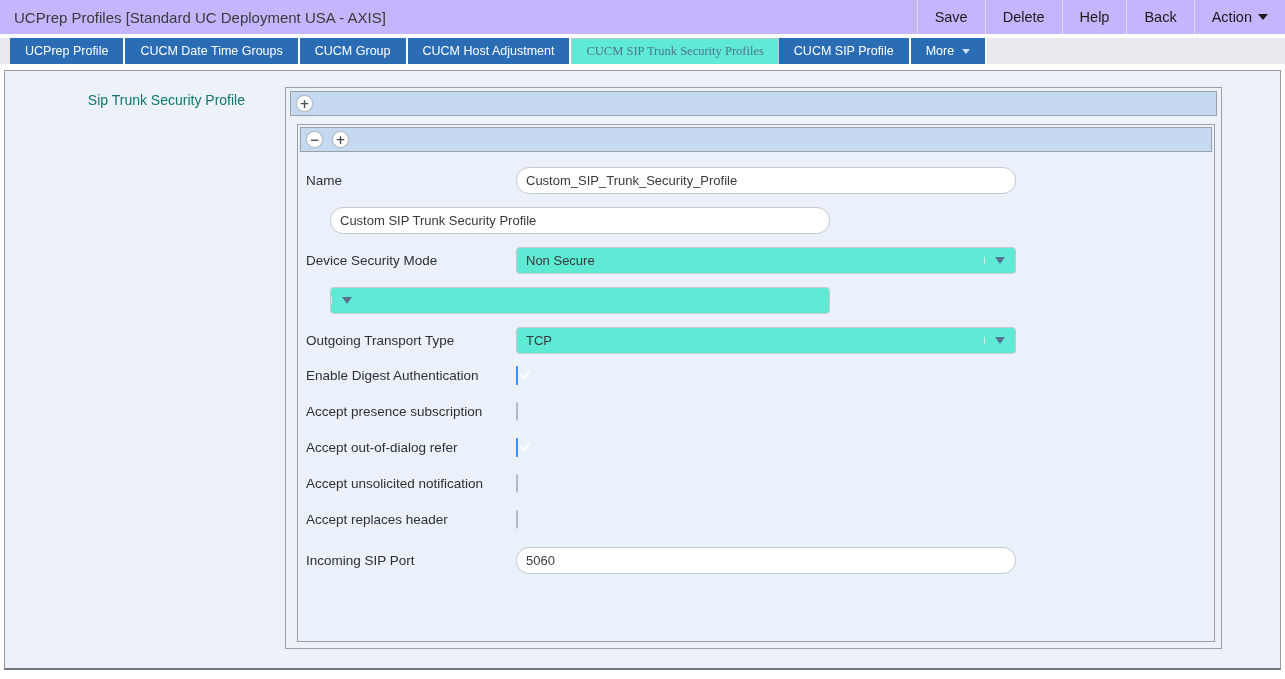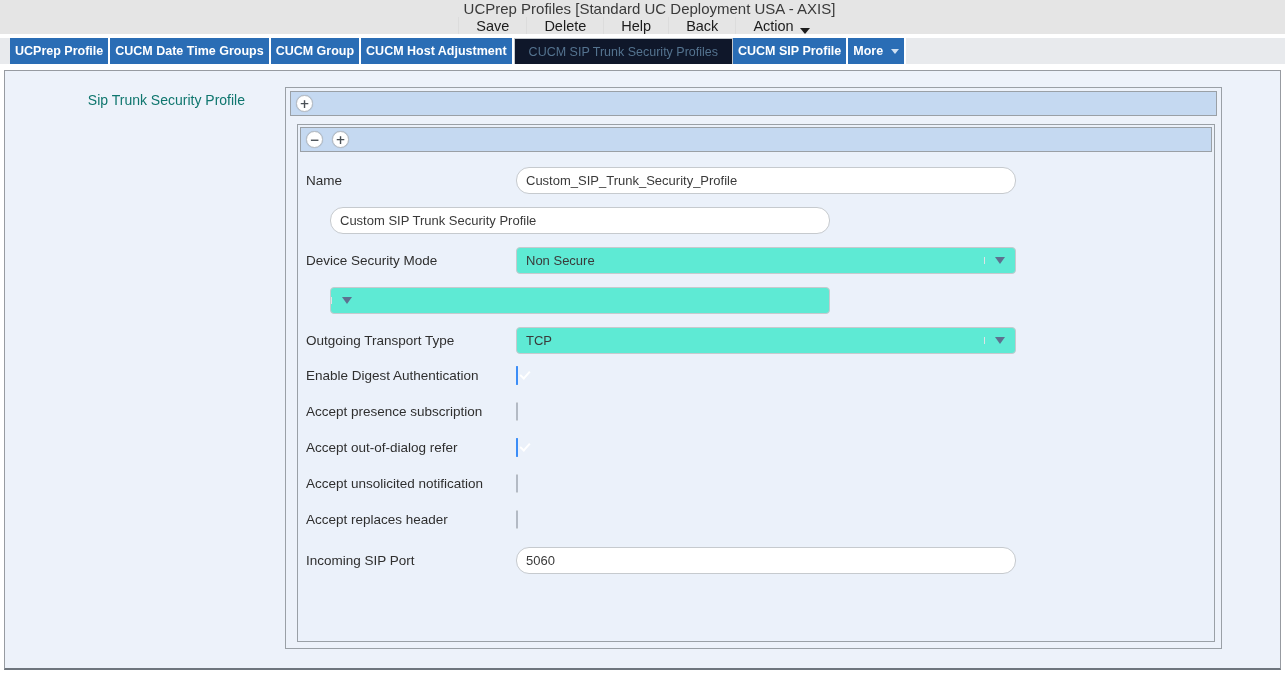--- a/index.html
+++ b/index.html
@@ -1,31 +1,31 @@
 <!DOCTYPE html>
 <html><head>
 <meta charset="utf-8">
 <style>
   * { margin: 0; padding: 0; box-sizing: border-box; }
   html, body { width: 1285px; height: 679px; background: #ffffff; overflow: hidden; }
   body { font-family: "Liberation Sans", sans-serif; color: #2e2e2e; }
 
   
-  .titlebar { height: 34px; background: #e5e5e5; display: flex; align-items: center; justify-content: space-between; flex-direction: column; }
+  .titlebar { height: 34px; background: #c4b5fd; display: flex; align-items: center; justify-content: space-between; }
   .page-title { font-size: 15px; color: #3a3a3a; padding-left: 14px; }
   .top-actions { display: flex; height: 34px; align-items: stretch; }
-  .top-btn { background: none; border: none; border-left: 1px solid #dcdcdc; padding: 0 17px; font-family: "Liberation Sans", sans-serif; font-size: 14.5px; color: #1c1c1c; cursor: pointer; display: flex; align-items: flex-end; gap: 6px; }
+  .top-btn { background: none; border: none; border-left: 1px solid #dcdcdc; padding: 0 17px; font-family: "Liberation Sans", sans-serif; font-size: 14.5px; color: #1c1c1c; cursor: pointer; display: flex; align-items: center; gap: 6px; }
   .caret-down { width: 0; height: 0; border-left: 5px solid transparent; border-right: 5px solid transparent; border-top: 6px solid #1c1c1c; display: inline-block; }
 
   
   .tabstrip { margin-top: 4px; height: 26px; display: flex; align-items: stretch; background: #ffffff; }
   .tabstrip-lead { width: 10px; background: #e8eaed; }
   .tabstrip-fill { flex: 1; background: #e8eaed; }
-  .tab { background: #2a6db5; color: #ffffff; font-size: 12.5px; font-weight: bold; border: none; border-right: 2px solid #ffffff; padding: 0 5px; display: flex; align-items: center; cursor: pointer; font-family: "Liberation Sans", sans-serif; white-space: nowrap; }
-  .tab.active { background: #0f172a; color: #54738f; font-weight: normal; border: 1px solid #c3c8cd; border-bottom: none; border-right-width: 1px; padding: 0 14px; }
+  .tab { background: #2a6db5; color: #ffffff; font-size: 12.5px; font-weight: normal; border: none; border-right: 2px solid #ffffff; padding: 0 15px; display: flex; align-items: center; cursor: pointer; font-family: "Liberation Sans", sans-serif; white-space: nowrap; }
+  .tab.active { background: #5eead4; color: #54738f; font-weight: normal; border: 1px solid #c3c8cd; border-bottom: none; border-right-width: 1px; padding: 0 14px; font-family: Liberation Serif, serif; }
   .tab .more-caret { width: 0; height: 0; border-left: 4px solid transparent; border-right: 4px solid transparent; border-top: 5px solid #cfe0f2; margin-left: 8px; }
 
   
   .page { margin: 6px 4px 0 4px; height: 600px; background: #edf2fa; border: 1px solid #979ba1; border-bottom: 2px solid #6e757d; display: flex; }
   .label-col { width: 258px; padding-top: 20px; padding-right: 18px; text-align: right; flex: none; }
   .section-label { font-size: 14px; color: #0f766e; }
   .content-col { margin-left: 22px; padding-top: 16px; flex: none; }
 
   
   .group-outer { width: 937px; height: 562px; border: 1px solid #9aa0a6; padding: 3px 4px; display: flex; flex-direction: column; }

